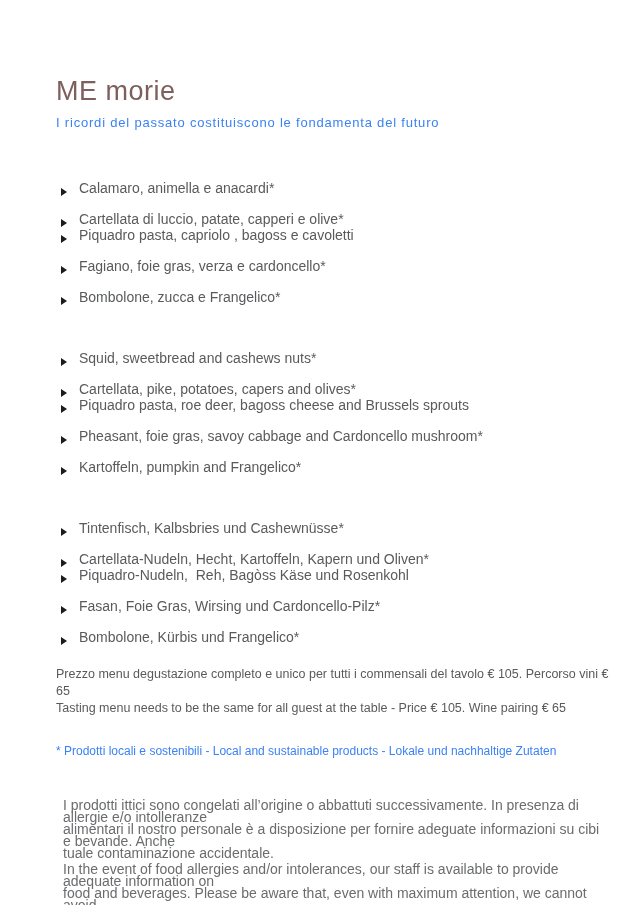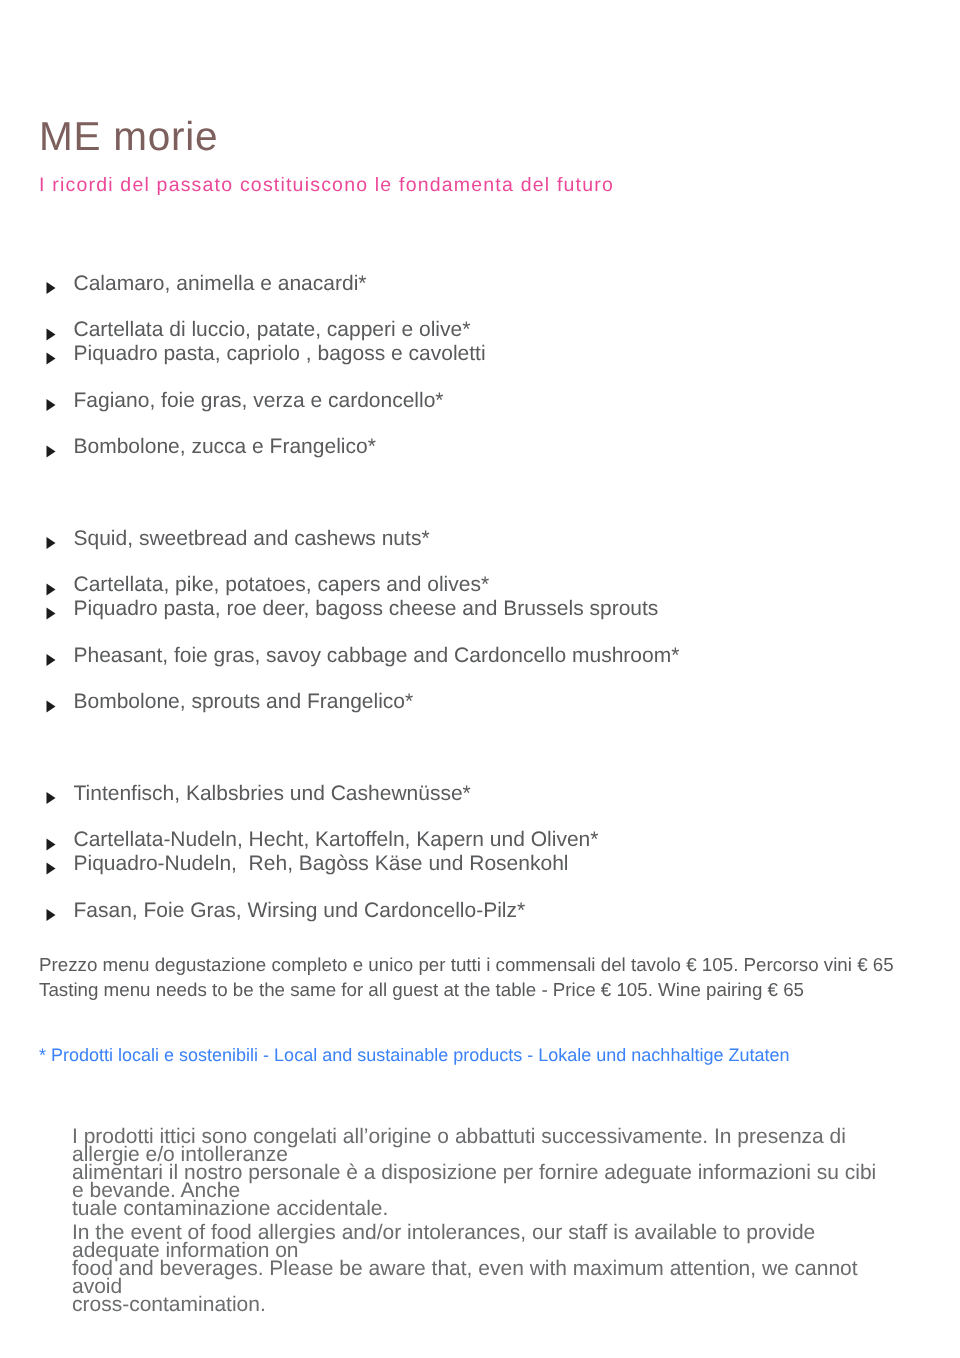--- a/index.html
+++ b/index.html
@@ -8,35 +8,35 @@
     background: #ffffff;
   }
   .page {
     position: relative;
     width: 640px;
     height: 905px;
     background: #ffffff;
     font-family: "Liberation Sans", sans-serif;
     overflow: hidden;
     box-sizing: border-box;
-    padding: 76px 30px 0 26px;
+    padding: 76px 30px 0 56px;
   }
   .page-title {
     margin: 0;
     font-size: 27px;
     font-weight: 400;
     letter-spacing: 0.5px;
     color: #7d605d;
     line-height: 30px;
   }
   .page-subtitle {
     margin: 9px 0 0 0;
     font-size: 13px;
     letter-spacing: 0.8px;
-    color: #ec4899;
+    color: #3b82f6;
     line-height: 16px;
   }
   .menu-list {
     margin-top: 49px;
   }
   .menu-section {
     margin-bottom: 45px;
   }
   .menu-section:last-child {
     margin-bottom: 0;
@@ -150,21 +150,21 @@
       </div>
       <div class="course-group">
         <div class="menu-item">
           <span class="bullet"></span>
           <span class="item-text">Pheasant, foie gras, savoy cabbage and Cardoncello mushroom*</span>
         </div>
       </div>
       <div class="course-group">
         <div class="menu-item">
           <span class="bullet"></span>
-          <span class="item-text">Bombolone, sprouts and Frangelico*</span>
+          <span class="item-text">Kartoffeln, pumpkin and Frangelico*</span>
         </div>
       </div>
     </div>
 
     <div class="menu-section">
       <div class="course-group">
         <div class="menu-item">
           <span class="bullet"></span>
           <span class="item-text">Tintenfisch, Kalbsbries und Cashewnüsse*</span>
         </div>
@@ -176,20 +176,26 @@
         </div>
         <div class="menu-item">
           <span class="bullet"></span>
           <span class="item-text">Piquadro-Nudeln,  Reh, Bagòss Käse und Rosenkohl</span>
         </div>
       </div>
       <div class="course-group">
         <div class="menu-item">
           <span class="bullet"></span>
           <span class="item-text">Fasan, Foie Gras, Wirsing und Cardoncello-Pilz*</span>
+        </div>
+      </div>
+      <div class="course-group">
+        <div class="menu-item">
+          <span class="bullet"></span>
+          <span class="item-text">Bombolone, Kürbis und Frangelico*</span>
         </div>
       </div>
     </div>
 
   </div>
 
   <div class="pricing">
     <div>Prezzo menu degustazione completo e unico per tutti i commensali del tavolo € 105. Percorso vini € 65</div>
     <div>Tasting menu needs to be the same for all guest at the table - Price € 105. Wine pairing € 65</div>
   </div>

